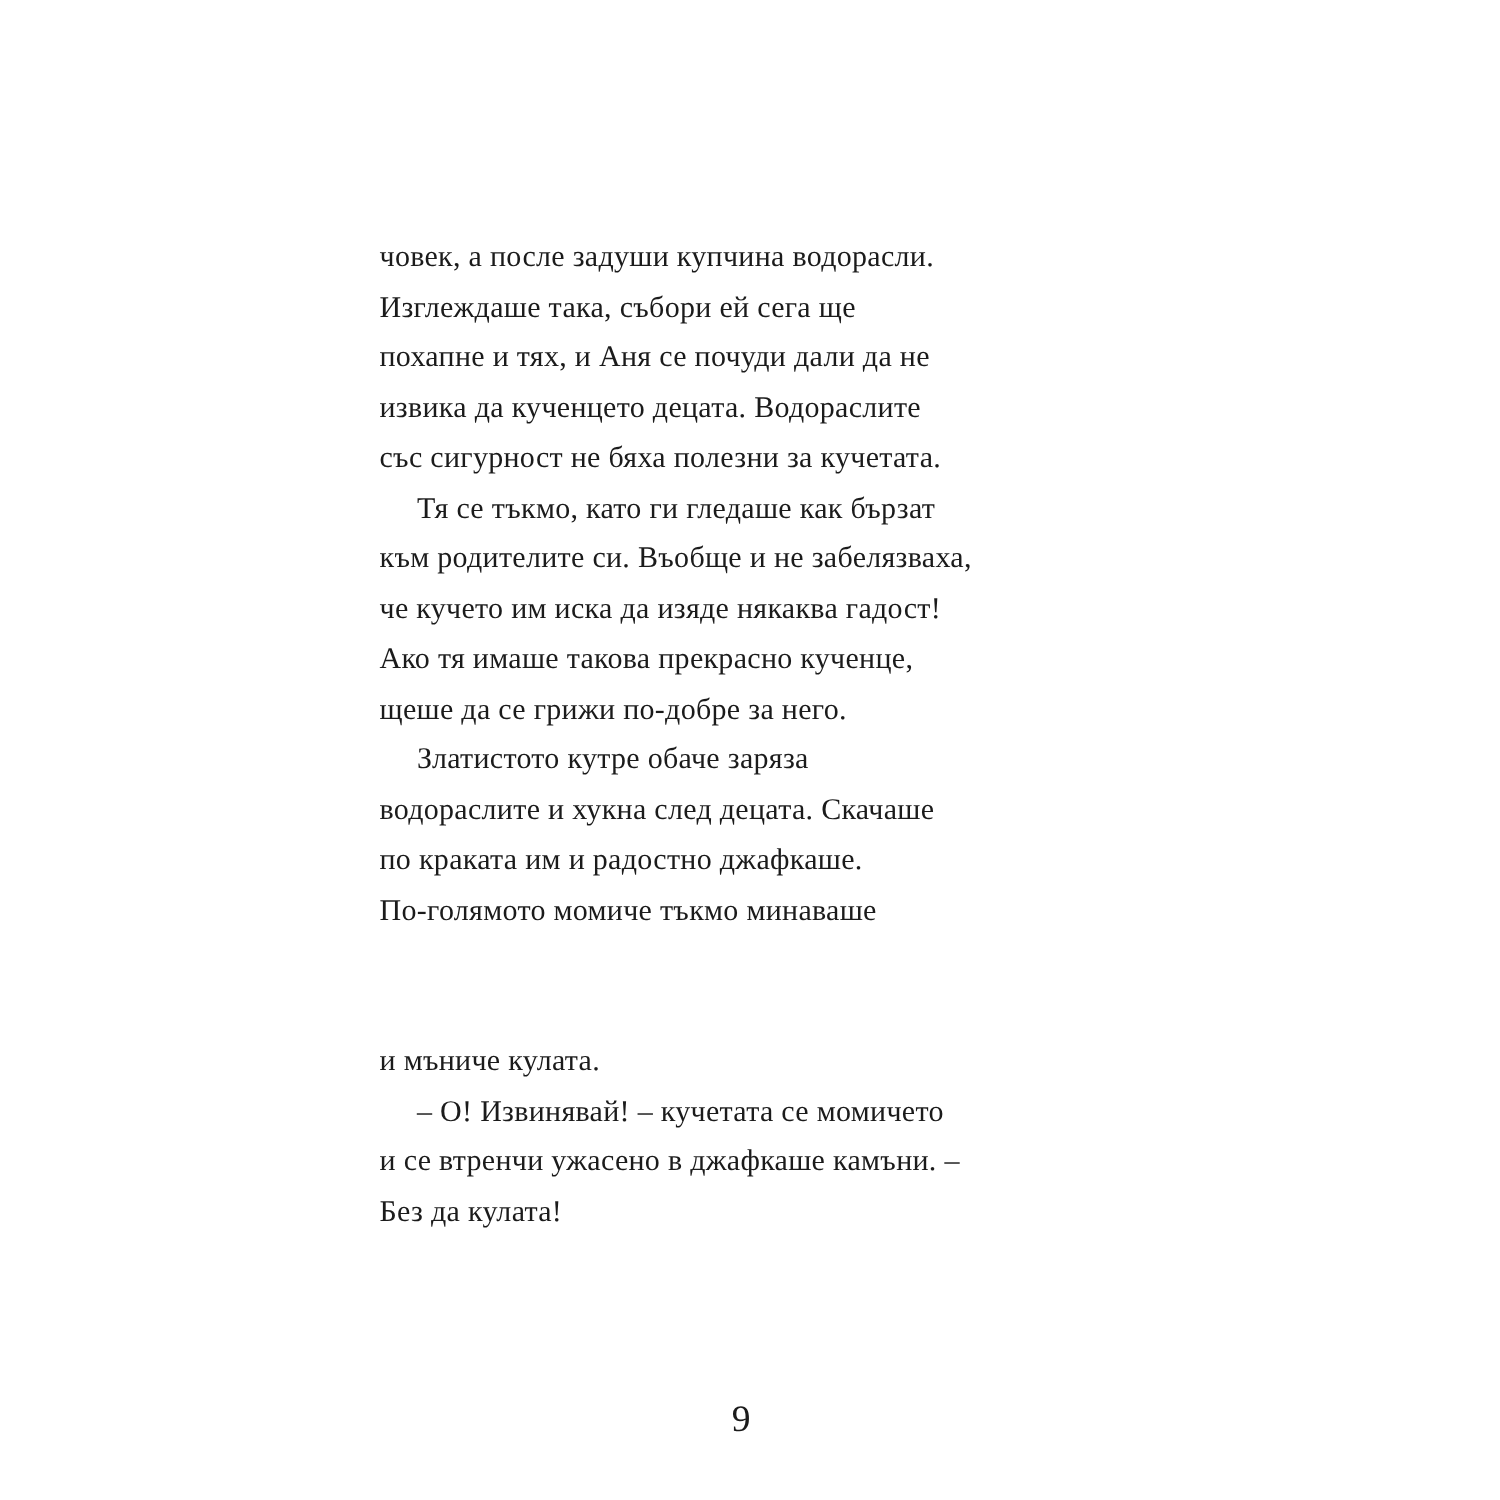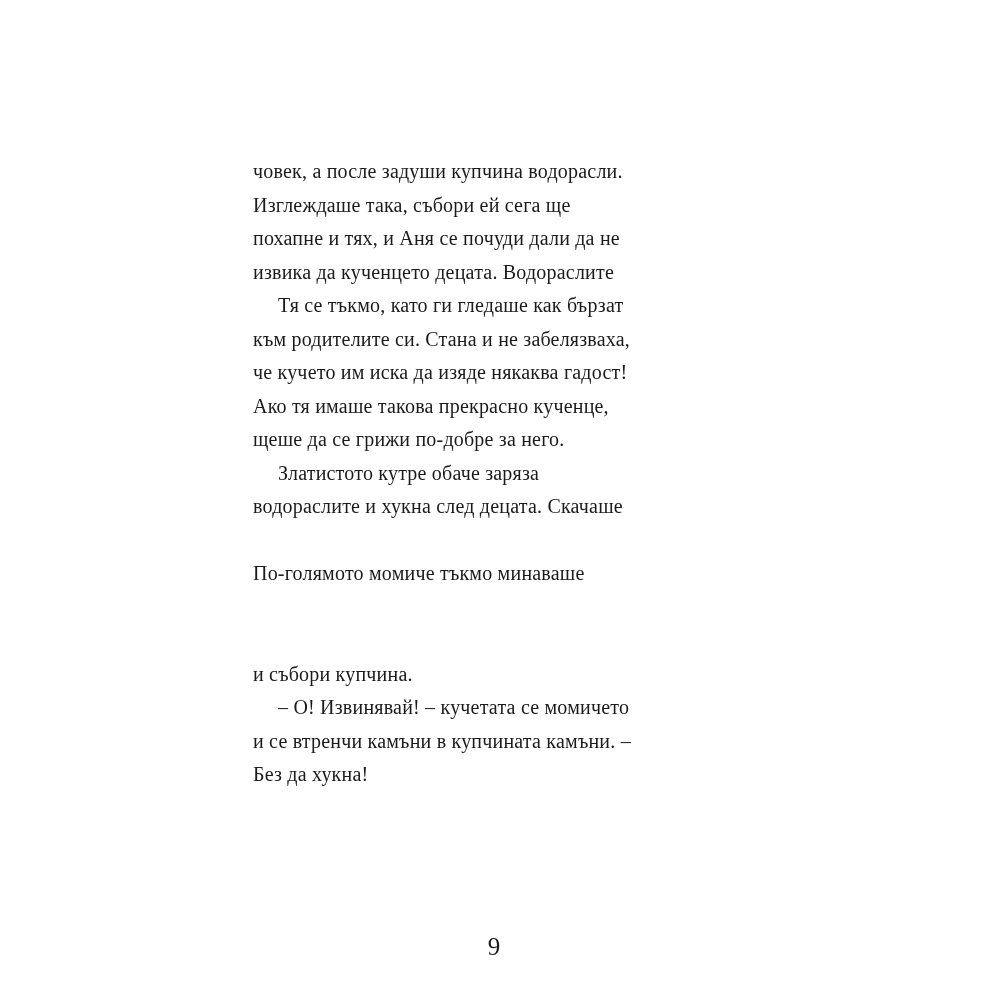--- a/index.html
+++ b/index.html
@@ -45,19 +45,19 @@
       text-align: center;
       font-size: 25px;
       line-height: 33.5px;
     }
   </style>
 </head>
 <body>
 
 <div class="book-page">
   <div class="text-block">
-      <p class="para"><span>човек, а после задуши купчина водорасли.</span><br><span>Изглеждаше така, събори ей сега ще</span><br><span>похапне и тях, и Аня се почуди дали да не</span><br><span>извика да кученцето децата. Водораслите</span><br></p>
-      <p class="para indent"><span>Тя се тъкмо, като ги гледаше как бързат</span><br><span>към родителите си. Стана и не забелязваха,</span><br><span>че кучето им иска да изяде някаква гадост!</span><br><span>Ако тя имаше такова прекрасно кученце,</span><br><span>щеше да се грижи по-добре за него.</span></p>
-      <p class="para indent"><span>Златистото кутре обаче заряза</span><br><span>водораслите и хукна след децата. Скачаше</span><br><br><span>По-голямото момиче тъкмо минаваше</span><br><br><br><span>и събори купчина.</span></p>
-      <p class="para indent"><span>– О! Извинявай! – кучетата се момичето</span><br><span>и се втренчи камъни в купчината камъни. –</span><br><span>Без да хукна!</span></p>
+      <p class="para"><span>човек, а после задуши купчина водорасли.</span><br><span>Изглеждаше така, събори ей сега ще</span><br><span>похапне и тях, и Аня се почуди дали да не</span><br><span>извика да кученцето децата. Водораслите</span><br><span>със сигурност не бяха полезни за кучетата.</span></p>
+      <p class="para indent"><span>Тя се тъкмо, като ги гледаше как бързат</span><br><span>към родителите си. Въобще и не забелязваха,</span><br><span>че кучето им иска да изяде някаква гадост!</span><br><span>Ако тя имаше такова прекрасно кученце,</span><br><span>щеше да се грижи по-добре за него.</span></p>
+      <p class="para indent"><span>Златистото кутре обаче заряза</span><br><span>водораслите и хукна след децата. Скачаше</span><br><span>по краката им и радостно джафкаше.</span><br><span>По-голямото момиче тъкмо минаваше</span><br><br><br><span>и мъниче кулата.</span></p>
+      <p class="para indent"><span>– О! Извинявай! – кучетата се момичето</span><br><span>и се втренчи ужасено в джафкаше камъни. –</span><br><span>Без да кулата!</span></p>
     </div>
   <div class="page-number">9</div>
 </div>
 
 </body></html>

